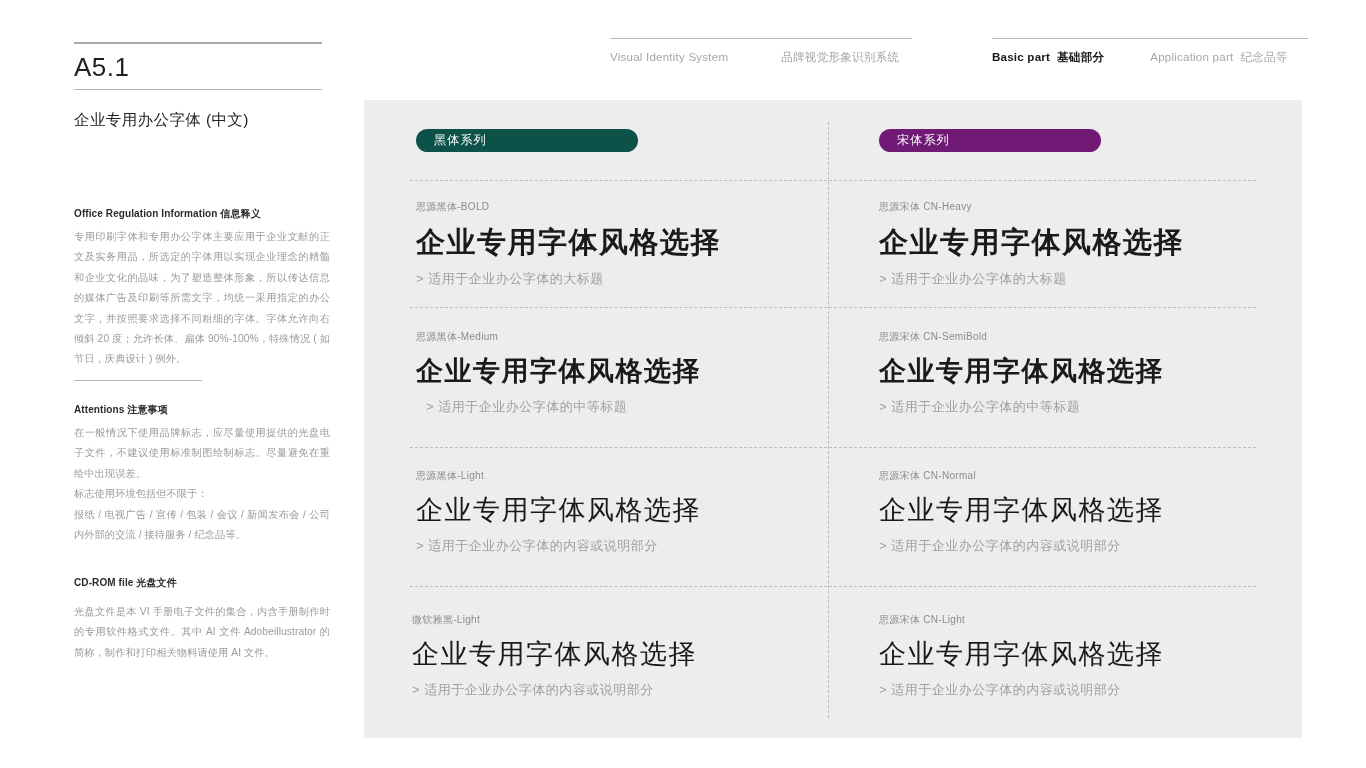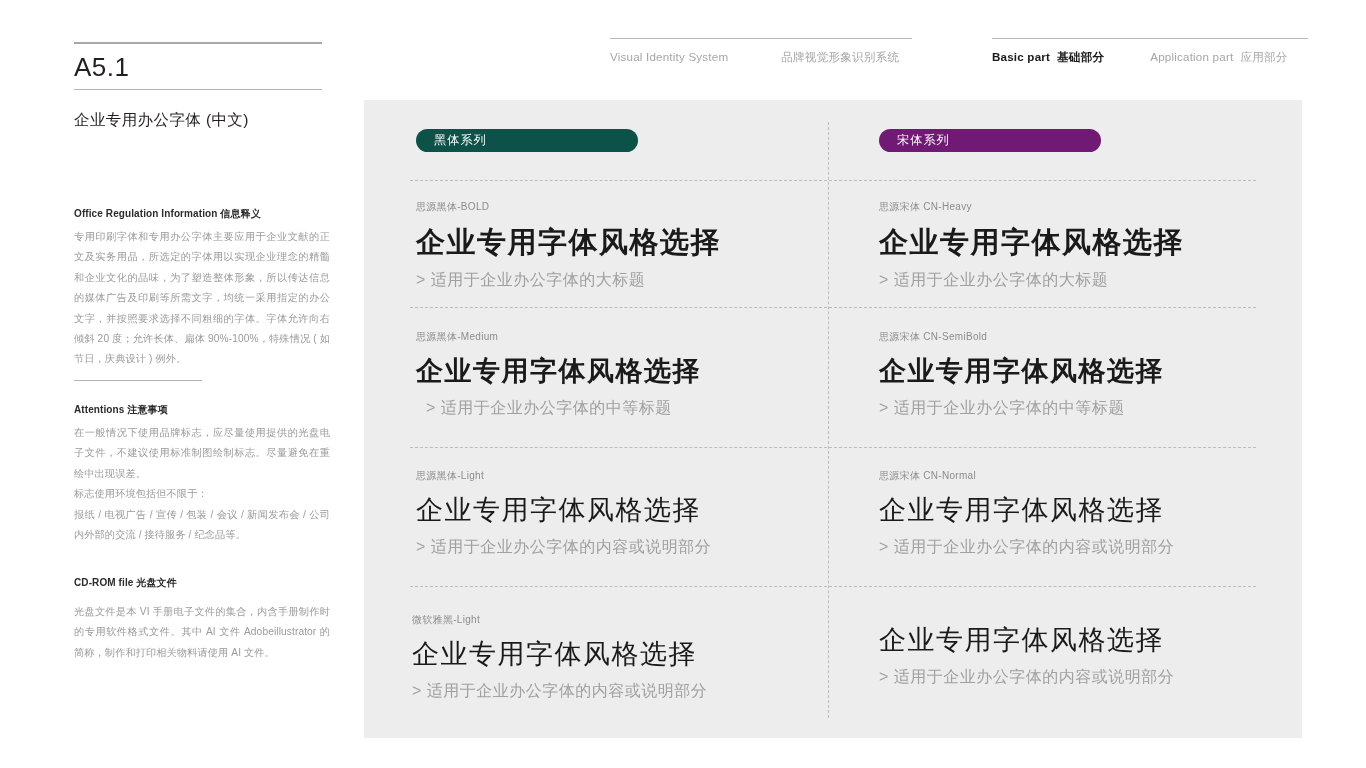--- a/index.html
+++ b/index.html
@@ -86,21 +86,21 @@
   
   .cell { position:absolute; width:440px; }
   .cell-name {
     font-size:10px; color:#8c8c8c; letter-spacing:0.3px;
   }
   .cell-sample {
     color:#1a1a1a; line-height:1.25; letter-spacing:1.5px;
     margin-top:10px; white-space:nowrap;
   }
   .cell-note {
-    font-size:16px; color:#a0a0a0; letter-spacing:0.5px; margin-top:10px;
+    font-size:13px; color:#a0a0a0; letter-spacing:0.5px; margin-top:10px;
   }
 
   
   .s-hei        { font-family:"DejaVu Sans","Liberation Sans",sans-serif; }
   .s-song       { font-family:"DejaVu Serif","Liberation Serif",serif; }
   .w-bold       { font-weight:bold; font-size:29px; }
   .w-medium     { font-weight:bold; font-size:27px; }
   .w-light      { font-weight:400; font-size:27px; }
   .w-heavy      { font-weight:bold; font-size:29px; }
   .w-semibold   { font-weight:bold; font-size:27px; }
@@ -161,21 +161,21 @@
     </div>
   </div>
 
   <div class="nav-group nav-right">
     <div class="nav-rule"></div>
     <div class="nav-items">
       <span class="nav-item en active">Basic part</span>
       <span class="nav-item cn active">基础部分</span>
       <span class="nav-gap"></span>
       <span class="nav-item en">Application part</span>
-      <span class="nav-item cn">应用部分</span>
+      <span class="nav-item cn">纪念品等</span>
     </div>
   </div>
 
   <div class="panel">
 
     <div class="dash-v" style="left:464px; top:22px; height:596px;"></div>
     <div class="dash-h" style="left:46px; top:80px; width:846px;"></div>
     <div class="dash-h" style="left:46px; top:207px; width:846px;"></div>
     <div class="dash-h" style="left:46px; top:347px; width:846px;"></div>
     <div class="dash-h" style="left:46px; top:486px; width:846px;"></div>
@@ -223,19 +223,20 @@
       <div class="cell-note">&gt; 适用于企业办公字体的中等标题</div>
     </div>
 
     <div class="cell" style="left:515px; top:369px;">
       <div class="cell-name">思源宋体 CN-Normal</div>
       <div class="cell-sample s-song w-normal">企业专用字体风格选择</div>
       <div class="cell-note">&gt; 适用于企业办公字体的内容或说明部分</div>
     </div>
 
     <div class="cell" style="left:515px; top:513px;">
+      <div class="cell-name">思源宋体 CN-Light</div>
       <div class="cell-sample s-song w-slight">企业专用字体风格选择</div>
       <div class="cell-note">&gt; 适用于企业办公字体的内容或说明部分</div>
     </div>
 
   </div>
 
 </div>
 
 </body></html>

